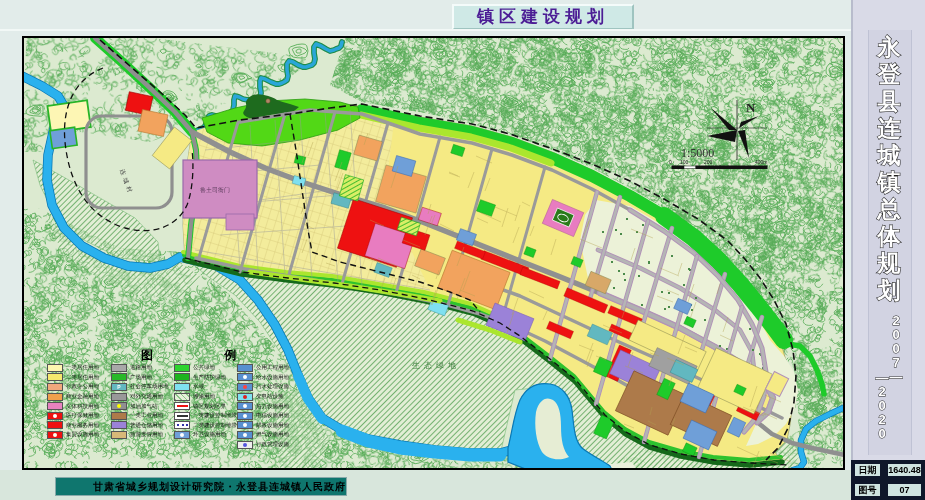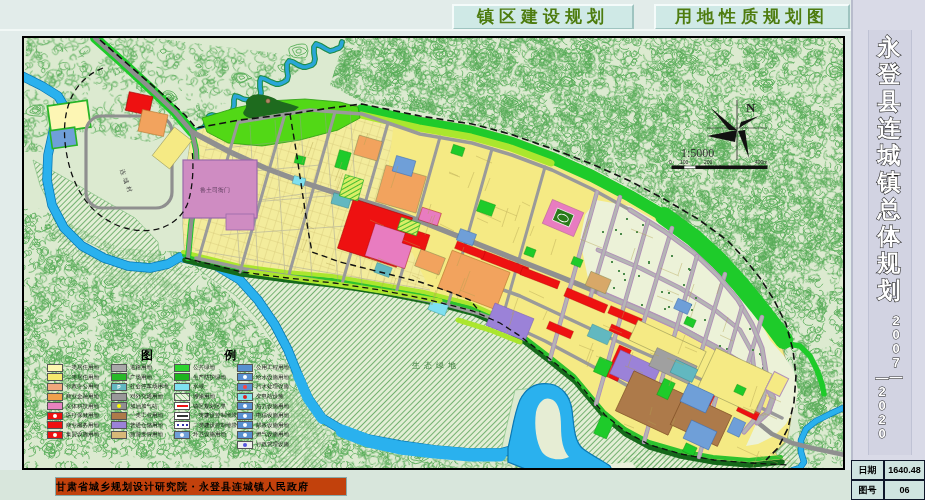--- a/index.html
+++ b/index.html
@@ -1,26 +1,26 @@
 <!DOCTYPE html>
 <html><head><meta charset="utf-8"><style>
 html,body{margin:0;padding:0}
 #page{position:relative;width:925px;height:500px;background:#e2ecea;font-family:"Liberation Sans",sans-serif;overflow:hidden}
 #mapframe{position:absolute;left:22px;top:36px;width:819px;height:430px;border:2.5px solid #000;background:#dcead0;overflow:hidden}
 #mapsvg{position:absolute;left:-24.5px;top:-38.5px}
-.title{position:absolute;top:4px;height:22px;background:#cfe9e6;border-top:2px solid #f4fbfa;border-left:2px solid #f4fbfa;border-bottom:2px solid #9fc4c0;border-right:2px solid #9fc4c0;color:#4d7c0f;font-weight:bold;font-size:17px;letter-spacing:5px;text-align:center;line-height:22px}
+.title{position:absolute;top:4px;height:22px;background:#cfe9e6;border-top:2px solid #f4fbfa;border-left:2px solid #f4fbfa;border-bottom:2px solid #9fc4c0;border-right:2px solid #9fc4c0;color:#4c1d95;font-weight:bold;font-size:17px;letter-spacing:5px;text-align:center;line-height:22px}
 #t1{left:452px;width:178px}
 #t2{left:654px;width:192px}
 #sidebar{position:absolute;left:851px;top:0;width:74px;height:500px;background:#d9dae7;border-left:2px solid #b8bccc}
 #sbcol{position:absolute;left:868px;top:30px;width:42px;height:425px;background:#d2d3e2;border-left:1px solid #bfc2d4;border-right:1px solid #bfc2d4}
 #sbsvg{position:absolute;left:0;top:0;pointer-events:none}
 #btmstrip{position:absolute;left:0;top:470px;width:851px;height:30px;background:#d8e6dc}
-#credit{position:absolute;left:55px;top:477px;width:290px;height:17px;background:#c2410c;border:1px solid #8aa;font-size:10px;font-weight:bold;text-align:left;line-height:17px;letter-spacing:1px}
+#credit{position:absolute;left:55px;top:477px;width:290px;height:17px;background:#0f766e;border:1px solid #8aa;font-size:10px;font-weight:bold;text-align:right;line-height:17px;letter-spacing:1px}
 #tbl{position:absolute;left:851px;top:460px;width:74px;height:40px;background:#cfe4e0;font-size:9px;font-weight:bold}
-#tbl div{position:absolute;box-sizing:border-box;border:1px solid #0f172a;display:flex;align-items:center;justify-content:center}
+#tbl div{position:absolute;box-sizing:border-box;border:4px solid #0f172a;display:flex;align-items:center;justify-content:center}
 #legend{position:absolute;left:41px;top:345px;width:260px;height:102px;font-size:5.5px}
 #ltitle{position:absolute;left:100px;top:2px;font-size:12px;font-weight:bold;letter-spacing:6px}
 .lc{position:absolute;top:18px;width:64px}
 .lr{height:9.6px;display:flex;align-items:center}
 .sw{display:inline-flex;width:14px;height:6px;border:0.5px solid #555;margin-right:3px;flex:none;align-items:center;justify-content:center;overflow:hidden}
 .lt{white-space:nowrap;color:#111}
 </style></head><body>
 <div id="page">
   <div id="mapframe">
       <div id="mapsvg"><svg width="925" height="500" viewBox="0 0 925 500" font-family="Liberation Sans, sans-serif">
@@ -1203,21 +1203,20 @@
             <rect x="696" y="166" width="24" height="2.5" fill="#111"></rect>
             <rect x="720" y="166" width="47" height="2.5" fill="#111"></rect>
           </g>
 <text x="669" y="164" font-size="5" fill="#222">0</text>
           <text x="680" y="164" font-size="5" fill="#222">100</text>
           <text x="704" y="164" font-size="5" fill="#222">200</text>
           <text x="755" y="164" font-size="5" fill="#222">400m</text>
 </svg></div>
     </div>
   <div class="title" id="t1">镇区建设规划</div>
-  <div class="title" id="t2">用地性质规划图</div>
   <div id="sidebar"></div>
   <div id="sbcol"></div>
   <svg id="sbsvg" width="925" height="500" viewBox="0 0 925 500" font-family="Liberation Sans, sans-serif">
       <text x="889" y="55" font-size="23" font-weight="bold" text-anchor="middle" fill="#fff" stroke="#222" stroke-width="1.1" paint-order="stroke">永</text>
       <text x="889" y="82" font-size="23" font-weight="bold" text-anchor="middle" fill="#fff" stroke="#222" stroke-width="1.1" paint-order="stroke">登</text>
       <text x="889" y="109" font-size="23" font-weight="bold" text-anchor="middle" fill="#fff" stroke="#222" stroke-width="1.1" paint-order="stroke">县</text>
       <text x="889" y="136" font-size="23" font-weight="bold" text-anchor="middle" fill="#fff" stroke="#222" stroke-width="1.1" paint-order="stroke">连</text>
       <text x="889" y="163" font-size="23" font-weight="bold" text-anchor="middle" fill="#fff" stroke="#222" stroke-width="1.1" paint-order="stroke">城</text>
       <text x="889" y="190" font-size="23" font-weight="bold" text-anchor="middle" fill="#fff" stroke="#222" stroke-width="1.1" paint-order="stroke">镇</text>
       <text x="889" y="217" font-size="23" font-weight="bold" text-anchor="middle" fill="#fff" stroke="#222" stroke-width="1.1" paint-order="stroke">总</text>
@@ -1235,21 +1234,21 @@
       <text x="882" y="424" font-size="13" font-weight="bold" text-anchor="middle" fill="#fff" stroke="#222" stroke-width="0.9" paint-order="stroke">2</text>
       <text x="882" y="438" font-size="13" font-weight="bold" text-anchor="middle" fill="#fff" stroke="#222" stroke-width="0.9" paint-order="stroke">0</text>
     </svg>
   <div id="btmstrip"></div>
   <div style="position:absolute;left:0;top:29px;width:851px;height:2px;background:#f2f8f6"></div>
   <div id="credit">甘肃省城乡规划设计研究院・永登县连城镇人民政府</div>
   <div id="tbl">
     <div style="left:0;top:0;width:33px;height:20px">日期</div>
     <div style="left:33px;top:0;width:41px;height:20px">1640.48</div>
     <div style="left:0;top:20px;width:33px;height:20px">图号</div>
-    <div style="left:33px;top:20px;width:41px;height:20px">06</div>
+    <div style="left:33px;top:20px;width:41px;height:20px">07</div>
   </div>
   <div id="legend">
       <div id="ltitle">图&nbsp;&nbsp;&nbsp;&nbsp;&nbsp;&nbsp;&nbsp;例</div>
       <div class="lc" style="left:6px">
         <div class="lr">
           <span class="sw" style="background:#fdf6b0"></span>
           <span class="lt">一类居住用地</span>
         </div>
         <div class="lr">
           <span class="sw" style="background:#f6e96e"></span>

